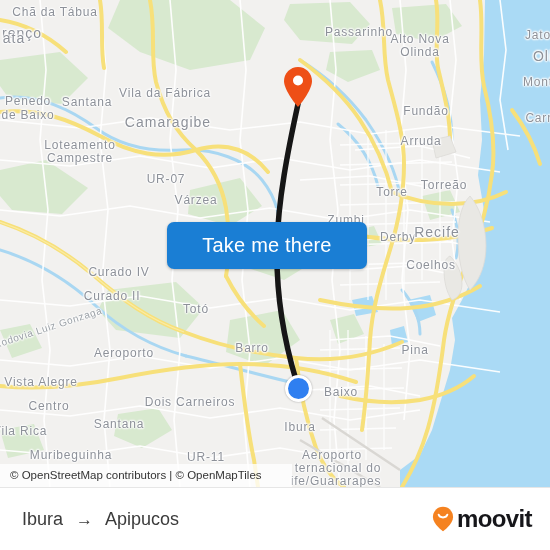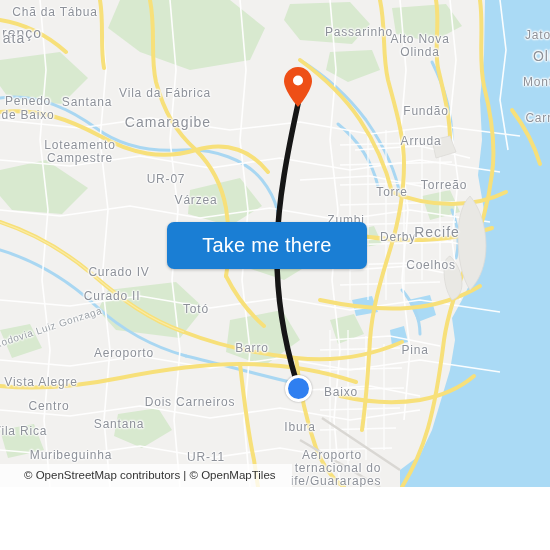--- a/index.html
+++ b/index.html
@@ -54,21 +54,21 @@
     font-size:20px; font-family:"Liberation Sans", sans-serif;
     cursor:pointer; letter-spacing:.2px;
     box-shadow:0 1px 3px rgba(0,0,0,.25);
   }
 
   
   #attribution {
     position:absolute; left:0; bottom:0; width:292px; height:23px;
     background:rgba(255,255,255,.78);
     color:#333; font-size:11.5px; line-height:23px;
-    padding-left:24px; white-space:nowrap;
+    padding-left:10px; white-space:nowrap;
   }
 
   
   #footer {
     position:absolute; left:0; top:487px; width:550px; height:63px;
     background:#fff; border-top:1px solid #e6e6e6;
   }
   #trip {
     position:absolute; left:22px; top:50%; transform:translateY(-50%);
     font-size:18px; color:#3b3b3b; white-space:nowrap;
@@ -278,13 +278,28 @@
       <circle cx="15" cy="14.5" r="5" fill="#ffffff"></circle>
     </svg>
 
     <div id="origin-dot"></div>
 
     <button id="take-me-there">Take me there</button>
 
     <div id="attribution">© OpenStreetMap contributors | © OpenMapTiles</div>
   </div>
 
+  <div id="footer">
+    <div id="trip">
+      <span>Ibura</span>
+      <span class="arrow">→</span>
+      <span>Apipucos</span>
+    </div>
+    <div id="brand">
+      <svg width="22" height="26" viewBox="0 0 22 26">
+        <path d="M11,0.8 C5.4,0.8 0.9,5.3 0.9,10.9 C0.9,18 11,25.2 11,25.2
+                 C11,25.2 21.1,18 21.1,10.9 C21.1,5.3 16.6,0.8 11,0.8 Z" fill="#f58220"></path>
+        <path d="M6.6,8.6 C7.6,12.4 14.4,12.4 15.4,8.6" stroke="#ffffff" stroke-width="1.9" fill="none" stroke-linecap="round"></path>
+      </svg>
+      <span id="brand-name">moovit</span>
+    </div>
+  </div>
 </div>
 
 </body></html>

